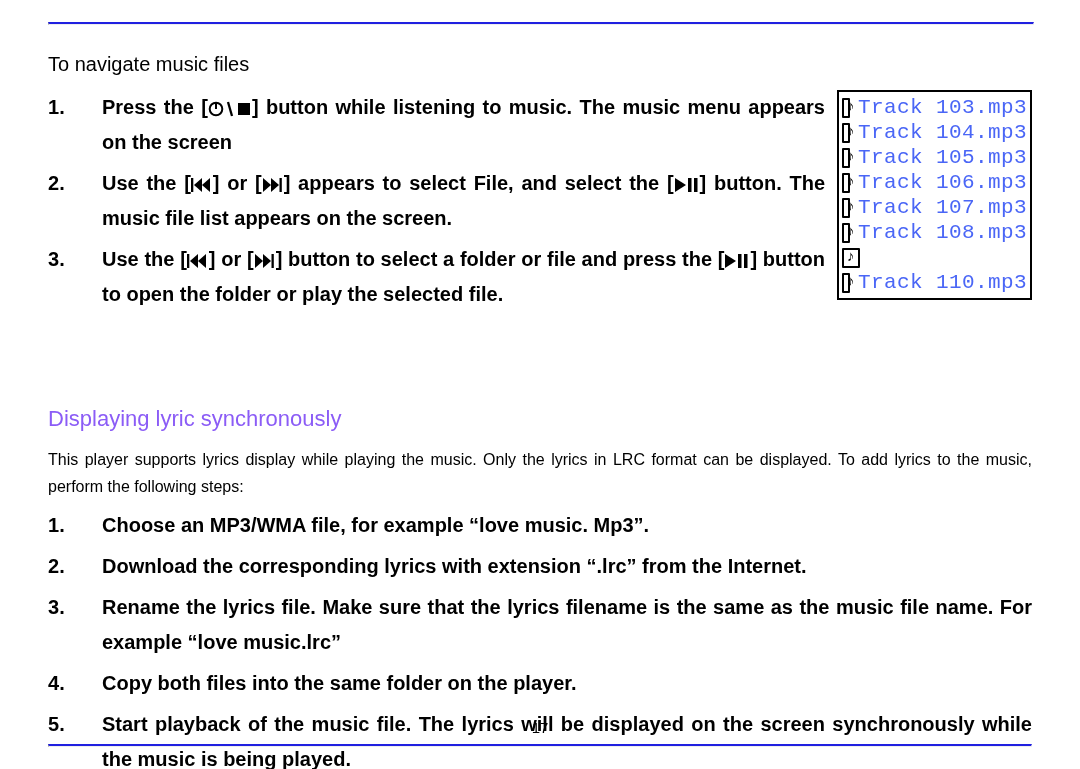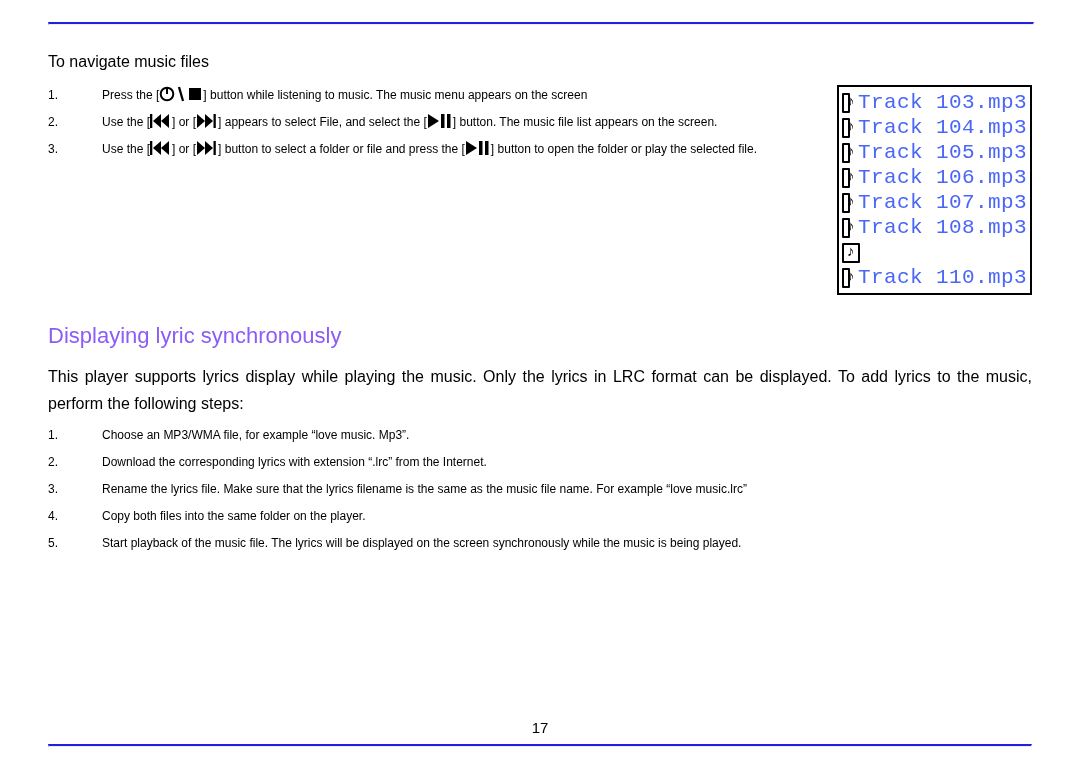--- a/index.html
+++ b/index.html
@@ -20,37 +20,38 @@
   .rule.bottom {
     position: absolute;
     left: 48px; right: 48px;
     bottom: 22px;
     width: auto;
   }
   .body {
     margin-top: 28px;
   }
   .intro {
-    font-size: 16px;
+    font-size: 20px;
     margin-bottom: 14px;
     margin-top: 8px;
   }
   .flexrow {
     display: flex;
     align-items: flex-start;
     gap: 12px;
   }
   ol.nav-steps {
     flex: 1;
-    font-size: 12px;
+    font-size: 20px;
     line-height: 1.75;
     padding-left: 0;
     margin: 0 0 60px 0;
     list-style: none;
     counter-reset: item;
+    font-weight: bold;
   }
   ol.nav-steps li {
     counter-increment: item;
     display: flex;
     margin-bottom: 6px;
     text-align: justify;
   }
   ol.nav-steps li::before {
     content: counter(item) ".";
     min-width: 54px;

